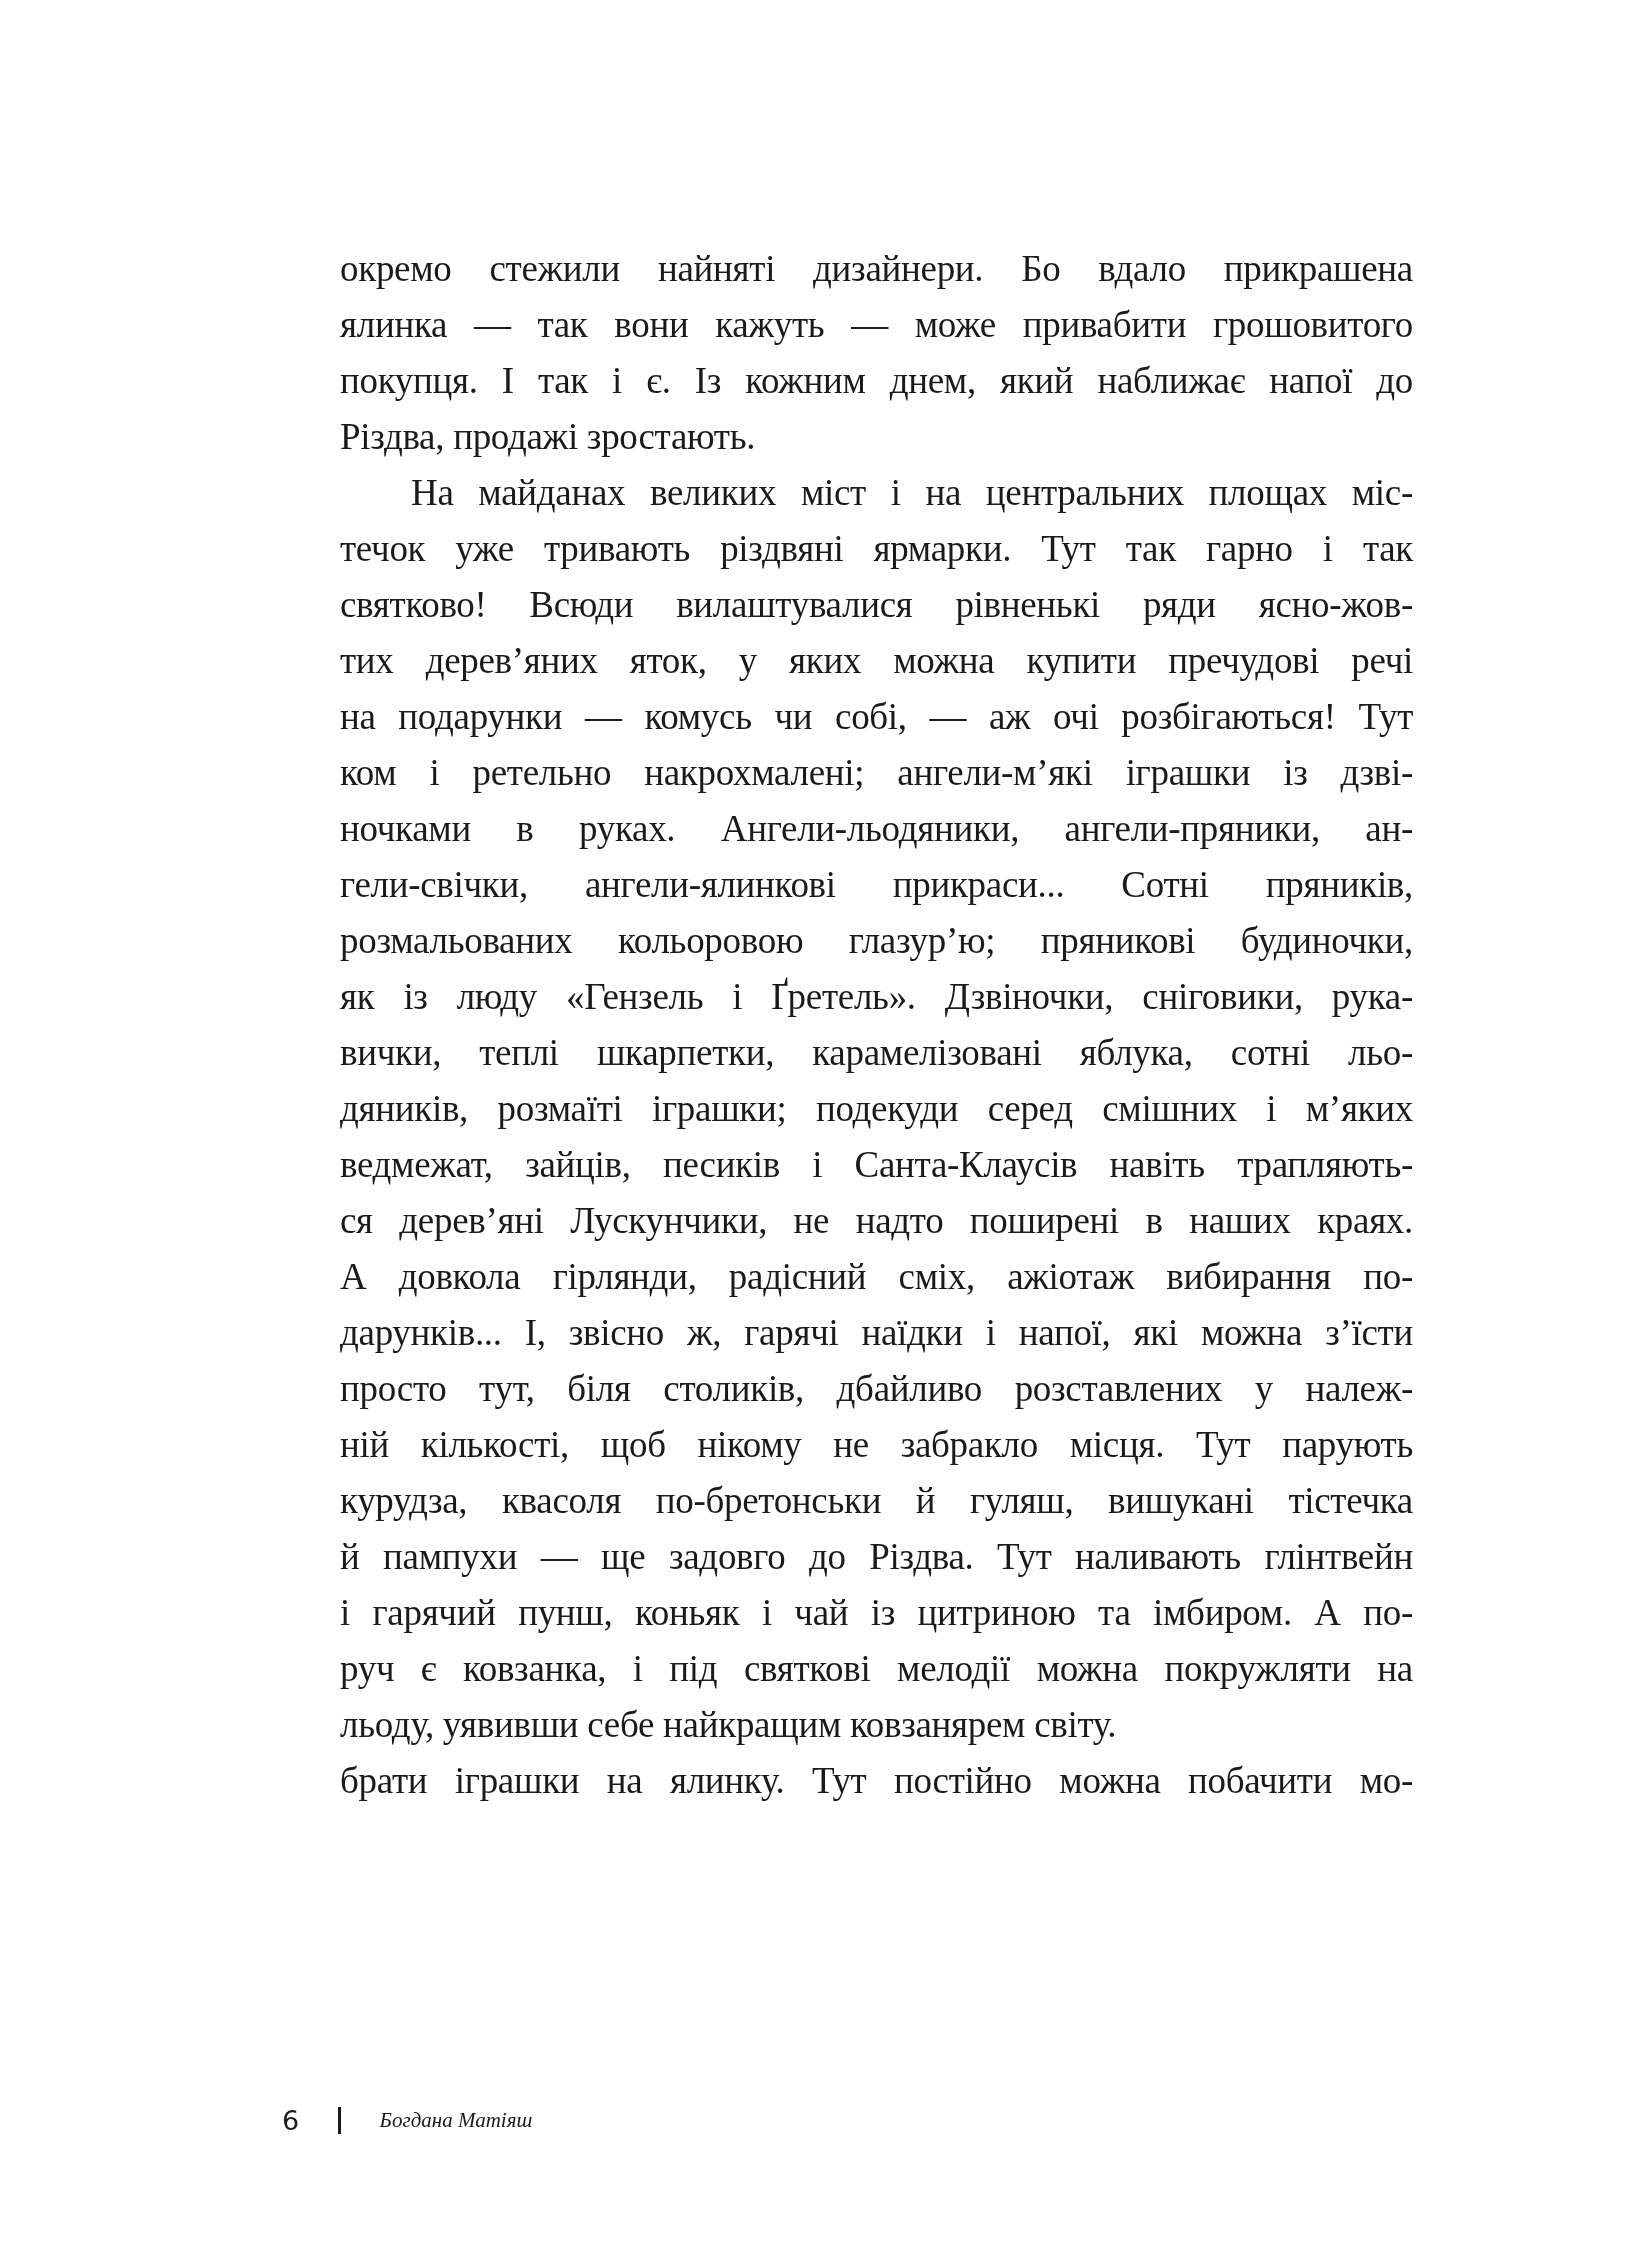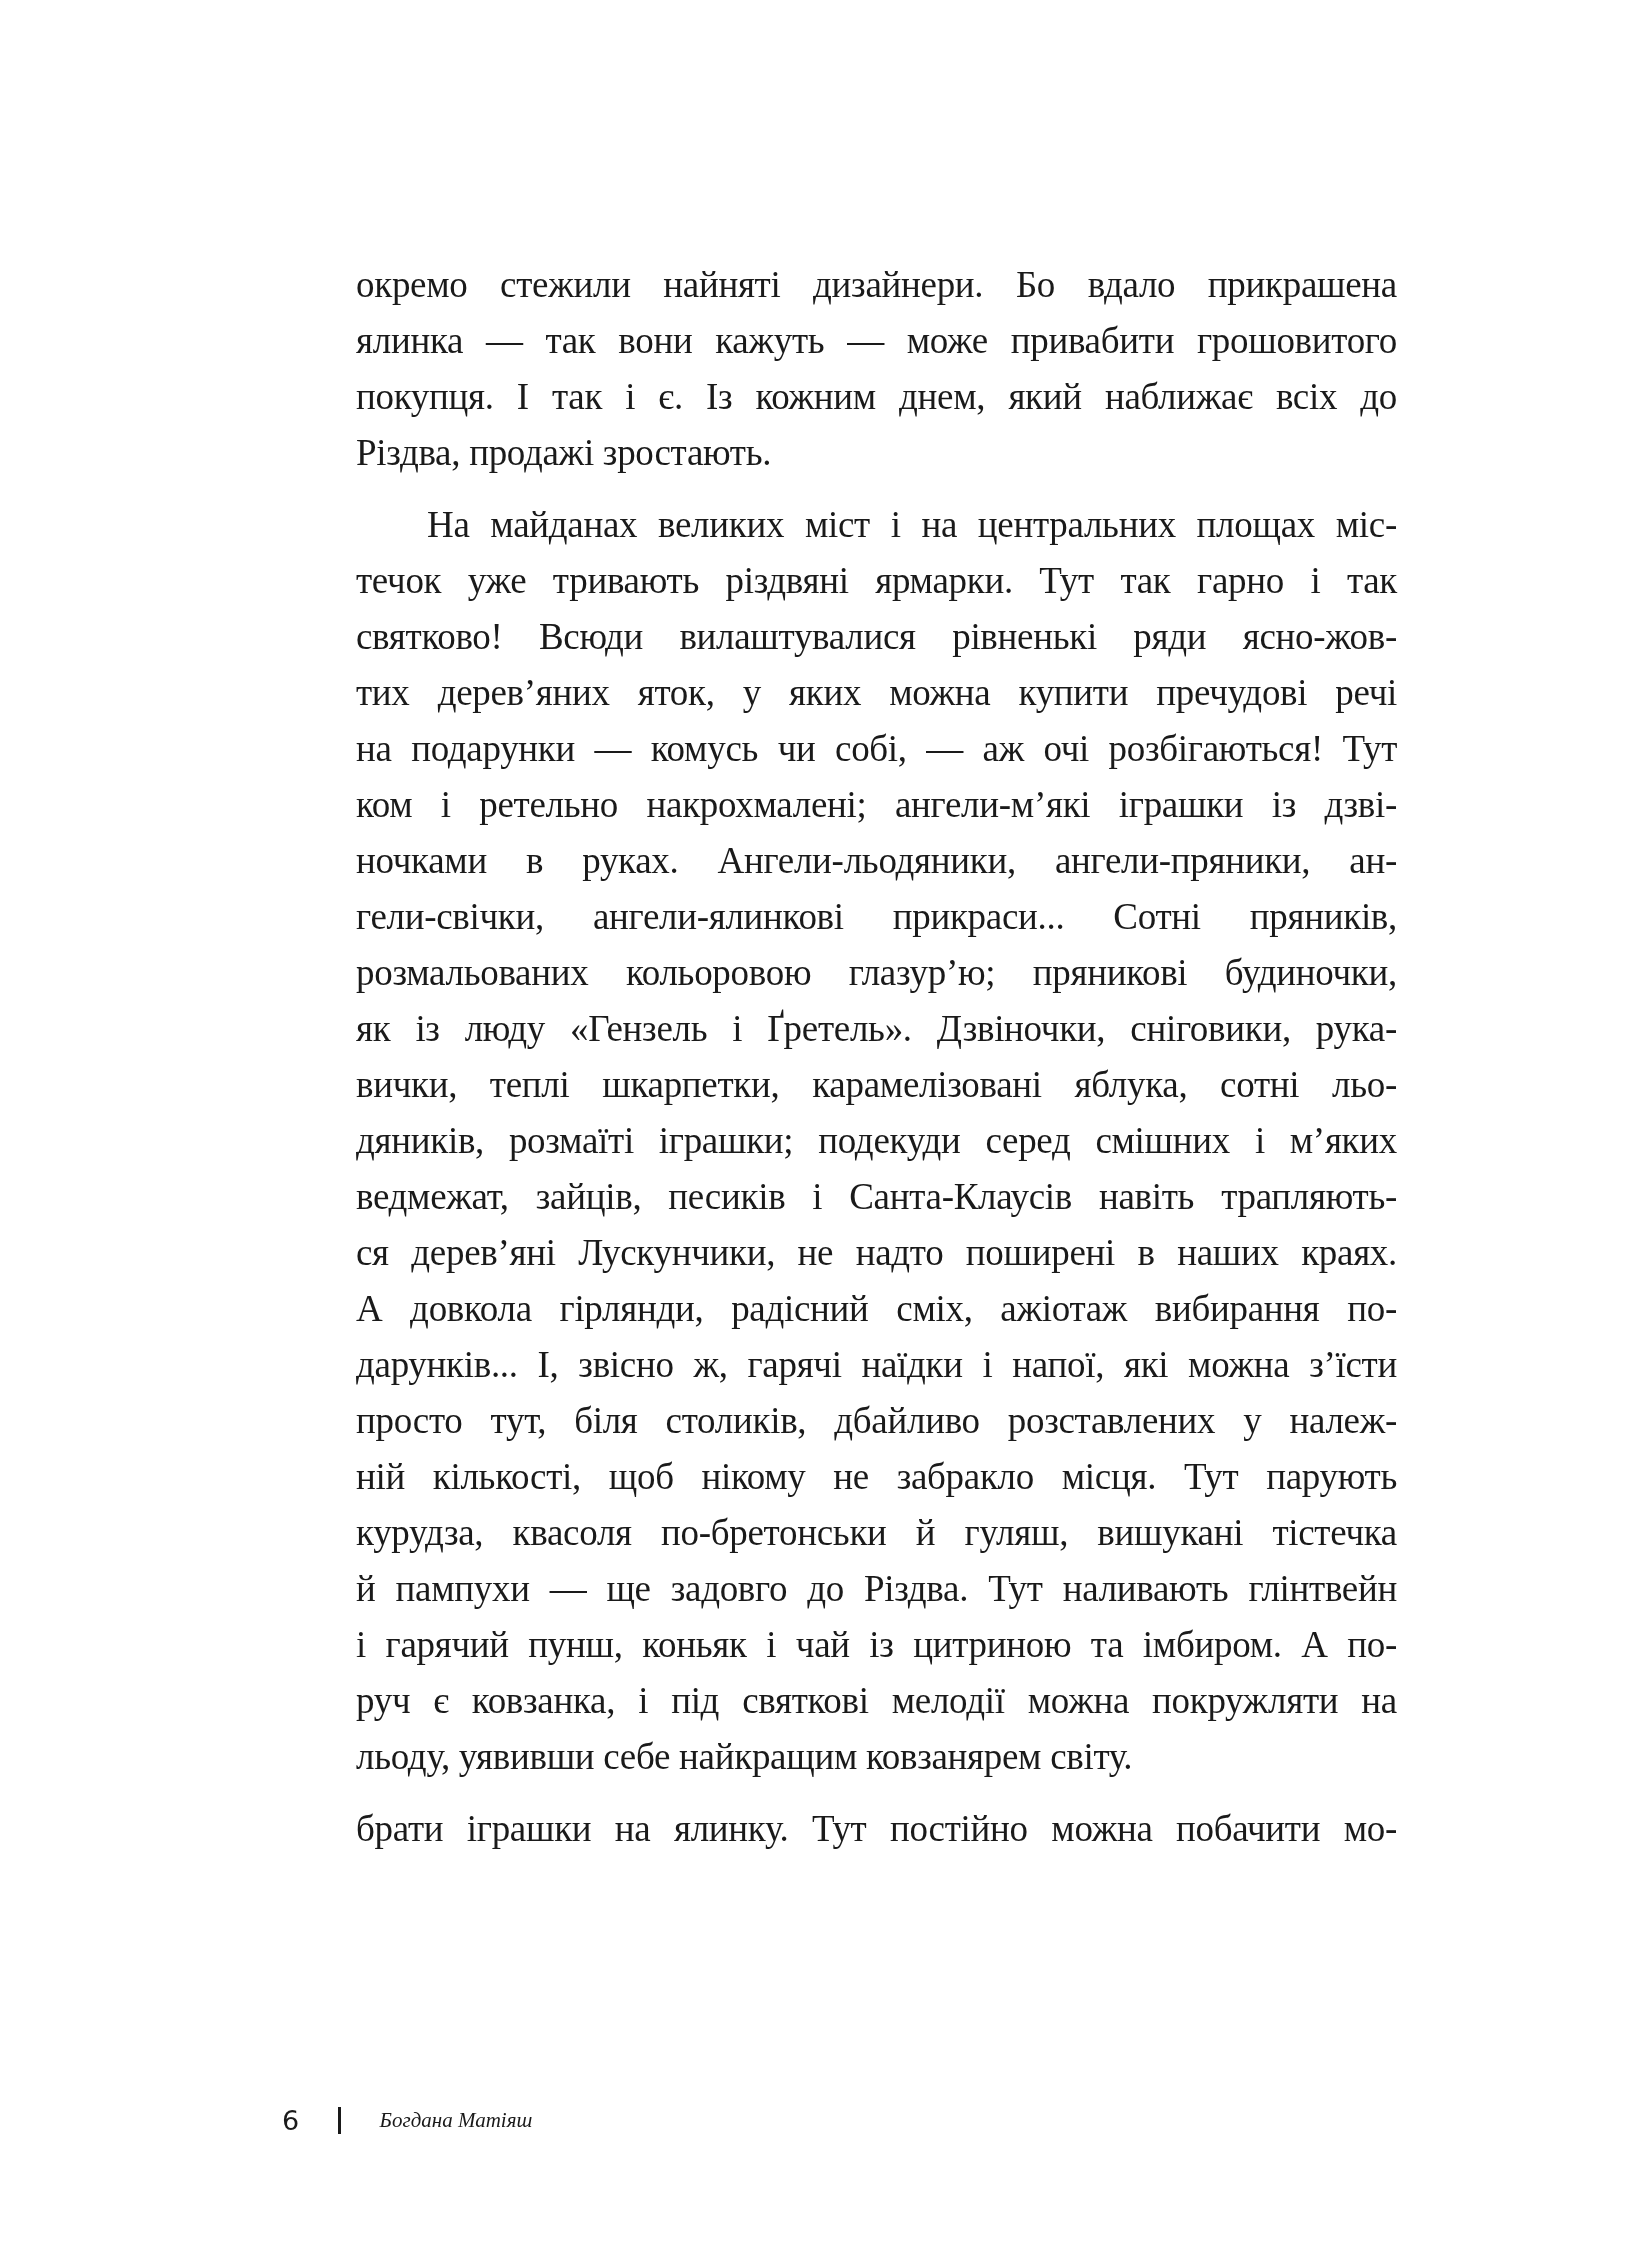--- a/index.html
+++ b/index.html
@@ -18,21 +18,21 @@
       position: absolute;
       left: 340px;
       top: 241px;
       width: 1073px;
       font-family: "Liberation Serif", "DejaVu Serif", serif;
       font-size: 37px;
       line-height: 56px;
       letter-spacing: -0.3px;
     }
     .paragraph {
-      margin: 16px;
+      margin: 0;
     }
     .line {
       display: block;
       height: 56px;
       white-space: nowrap;
       text-align: justify;
       text-align-last: justify;
       overflow: visible;
     }
     .line.last {
@@ -71,21 +71,21 @@
       font-size: 21px;
     }
   </style>
 </head>
 <body>
 
 <main class="page-body">
   <p class="paragraph">
     <span class="line">окремо стежили найняті дизайнери. Бо вдало прикрашена</span>
     <span class="line">ялинка — так вони кажуть — може привабити грошовитого</span>
-    <span class="line">покупця. І так і є. Із кожним днем, який наближає всіх до</span>
+    <span class="line">покупця. І так і є. Із кожним днем, який наближає напої до</span>
     <span class="line last">Різдва, продажі зростають.</span>
   </p>
   <p class="paragraph">
     <span class="line indent">На майданах великих міст і на центральних площах міс-</span>
     <span class="line">течок уже тривають різдвяні ярмарки. Тут так гарно і так</span>
     <span class="line">святково! Всюди вилаштувалися рівненькі ряди ясно-жов-</span>
     <span class="line">тих дерев’яних яток, у яких можна купити пречудові речі</span>
     <span class="line">на подарунки — комусь чи собі, — аж очі розбігаються! Тут</span>
     <span class="line">ком і ретельно накрохмалені; ангели-м’які іграшки із дзві-</span>
     <span class="line">ночками в руках. Ангели-льодяники, ангели-пряники, ан-</span>

